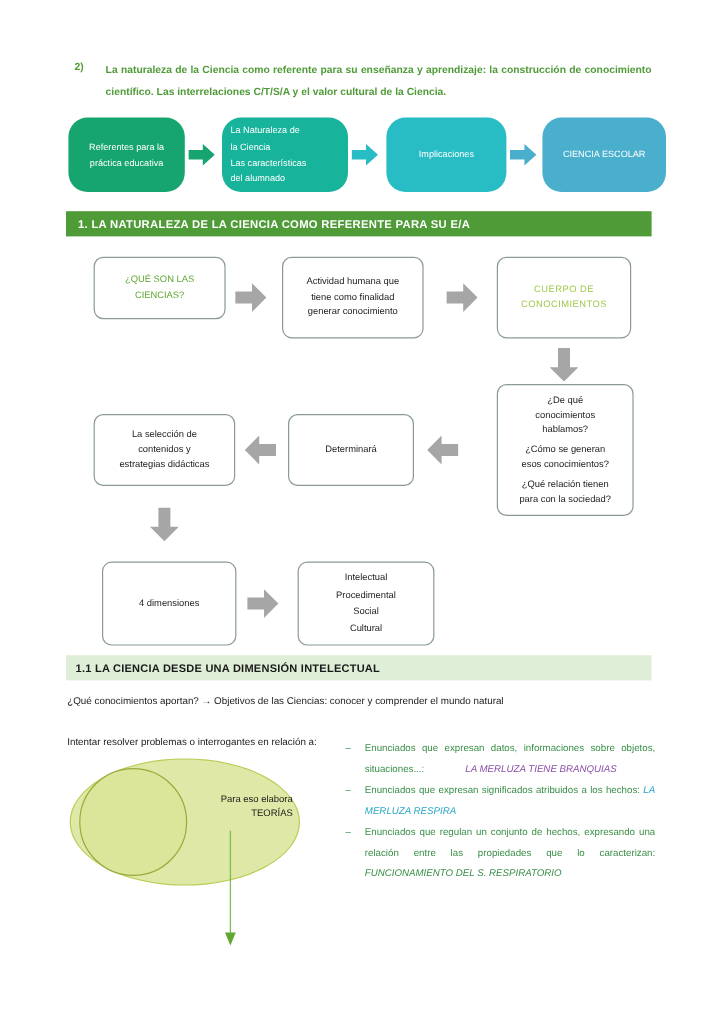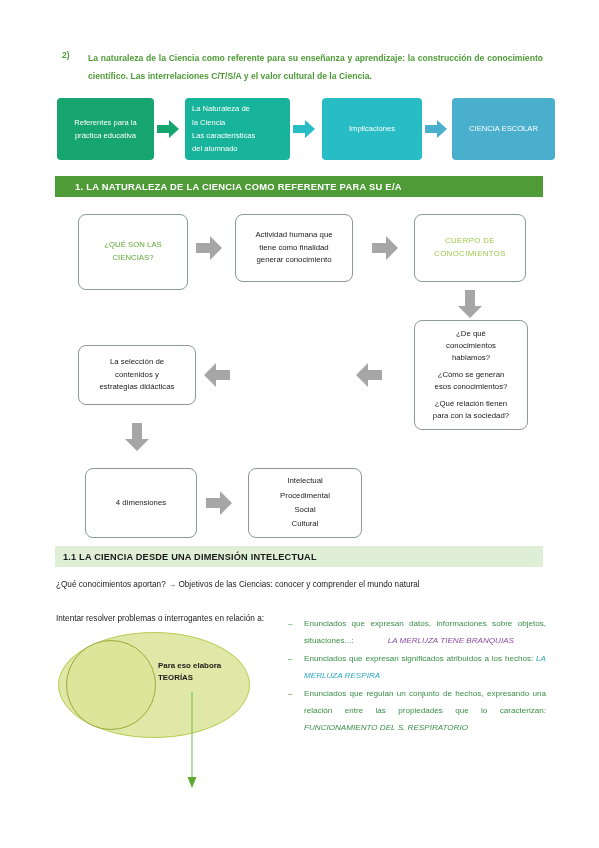--- a/index.html
+++ b/index.html
@@ -8,21 +8,21 @@
     font-family:"Liberation Sans","DejaVu Sans",sans-serif;
     color:#1a1a1a;
   }
   .page{position:absolute;inset:0;}
   .title-num{position:absolute;left:62px;top:50px;font-size:8.6px;font-weight:bold;color:#4f9b38;}
   .title-text{position:absolute;left:88px;top:50px;width:455px;font-size:8.6px;font-weight:bold;color:#4f9b38;line-height:2.05;text-align:justify;}
 
   
   .topflow{position:absolute;left:57px;top:98px;width:490px;height:62px;}
   .tbox{
-    position:absolute;top:0;height:62px;border-radius:4px;
+    position:absolute;top:0;height:62px;border-radius:16px;
     color:#ffffff;font-size:7.6px;line-height:1.5;
     display:flex;flex-direction:column;justify-content:center;
     box-sizing:border-box;
   }
   .tbox.b1{left:0;width:97px;padding:0 13px;text-align:center;background:#16a46f;}
   .tbox.b2{left:128px;width:105px;padding:0 7px;text-align:left;background:#18b39b;}
   .tbox.b3{left:265px;width:100px;padding:0 7px;text-align:center;background:#28bcc4;}
   .tbox.b4{left:395px;width:103px;padding:0 7px;text-align:center;background:#4aafcd;}
   .tbox .ln{display:block;}
   .tbox .ln + .ln{margin-top:2px;}
@@ -30,21 +30,21 @@
 
   .tarrow{position:absolute;top:22px;width:22px;height:18px;}
   .tarrow svg{display:block;width:22px;height:18px;}
   .ta1{left:100px;} .ta2{left:236px;} .ta3{left:368px;}
 
   
   .secbar{
     position:absolute;left:55px;width:488px;height:21px;
     background:#4f9b38;color:#ffffff;
     font-size:9.4px;font-weight:bold;letter-spacing:.25px;
-    display:flex;align-items:center;padding-left:20px;box-sizing:border-box;
+    display:flex;align-items:center;padding-left:10px;box-sizing:border-box;
   }
   .secbar.s1{top:176px;}
   .secbar-light{
     position:absolute;left:55px;width:488px;height:21px;
     background:#dfeed6;color:#1a1a1a;
     font-size:9.2px;font-weight:bold;letter-spacing:.2px;
     display:flex;align-items:center;padding-left:8px;box-sizing:border-box;
   }
   .secbar-light.s11{top:546px;}
 
@@ -83,21 +83,21 @@
   .ell-in-txt{
     position:absolute;left:8px;top:12px;width:88px;height:88px;
     display:flex;flex-direction:column;align-items:center;justify-content:center;
     font-size:7.6px;line-height:1.62;text-align:center;
   }
   .c-purple{color:#7b4fa0;}
   .c-teal{color:#2aa8c4;}
   .c-green{color:#5fa832;}
   .ell-right{
     position:absolute;left:100px;top:32px;width:86px;
-    text-align:left;font-size:7.9px;font-weight:bold;line-height:1.55;color:#1a1a1a;
+    text-align:right;font-size:7.9px;font-weight:normal;line-height:1.55;color:#1a1a1a;
   }
   .down-arrow{position:absolute;left:186px;top:692px;width:12px;height:98px;}
   .down-arrow svg{display:block;}
 
   
   .blist{position:absolute;left:288px;top:615px;width:258px;font-size:8.1px;line-height:2.15;color:#3a8f48;}
   .blitem{position:relative;padding-left:16px;text-align:justify;}
   .blitem .dash{position:absolute;left:0;top:0;color:#3a8f48;}
   .ital-purple{font-style:italic;color:#8a4fa8;padding-left:32px;}
   .ital-teal{font-style:italic;color:#2aa8c4;}
@@ -147,21 +147,21 @@
         </svg>
     </div>
 
     <div class="tbox b4">
       <span class="ln">CIENCIA ESCOLAR</span>
     </div>
   </div>
 
   <div class="secbar s1">1. LA NATURALEZA DE LA CIENCIA COMO REFERENTE PARA SU E/A</div>
 
-  <div class="rbox" style="left:78px;top:214px;width:110px;height:76px;">
+  <div class="rbox" style="left:78px;top:214px;width:110px;height:52px;">
     <span class="gl">¿QUÉ SON LAS</span>
     <span class="gl">CIENCIAS?</span>
   </div>
 
   <div class="garrow" style="left:196px;top:236px;width:26px;height:24px;">
     <svg width="26" height="24" viewBox="0 0 26 24">
         <path d="M0 7 H14 V0 L26 12 L14 24 V17 H0 Z" fill="#a6a6a6"></path>
       </svg>
   </div>
 
@@ -193,20 +193,23 @@
     <span>contenidos y</span>
     <span>estrategias didácticas</span>
   </div>
 
   <div class="garrow" style="left:204px;top:363px;width:26px;height:24px;">
     <svg width="26" height="24" viewBox="0 0 26 24">
         <path d="M26 7 H12 V0 L0 12 L12 24 V17 H26 Z" fill="#a6a6a6"></path>
       </svg>
   </div>
 
+  <div class="rbox" style="left:240px;top:345px;width:105px;height:60px;">
+    <span>Determinará</span>
+  </div>
 
   <div class="garrow" style="left:356px;top:363px;width:26px;height:24px;">
     <svg width="26" height="24" viewBox="0 0 26 24">
         <path d="M26 7 H12 V0 L0 12 L12 24 V17 H26 Z" fill="#a6a6a6"></path>
       </svg>
   </div>
 
   <div class="rbox" style="left:414px;top:320px;width:114px;height:110px;line-height:1.55;">
     <span>¿De qué</span>
     <span>conocimientos</span>

